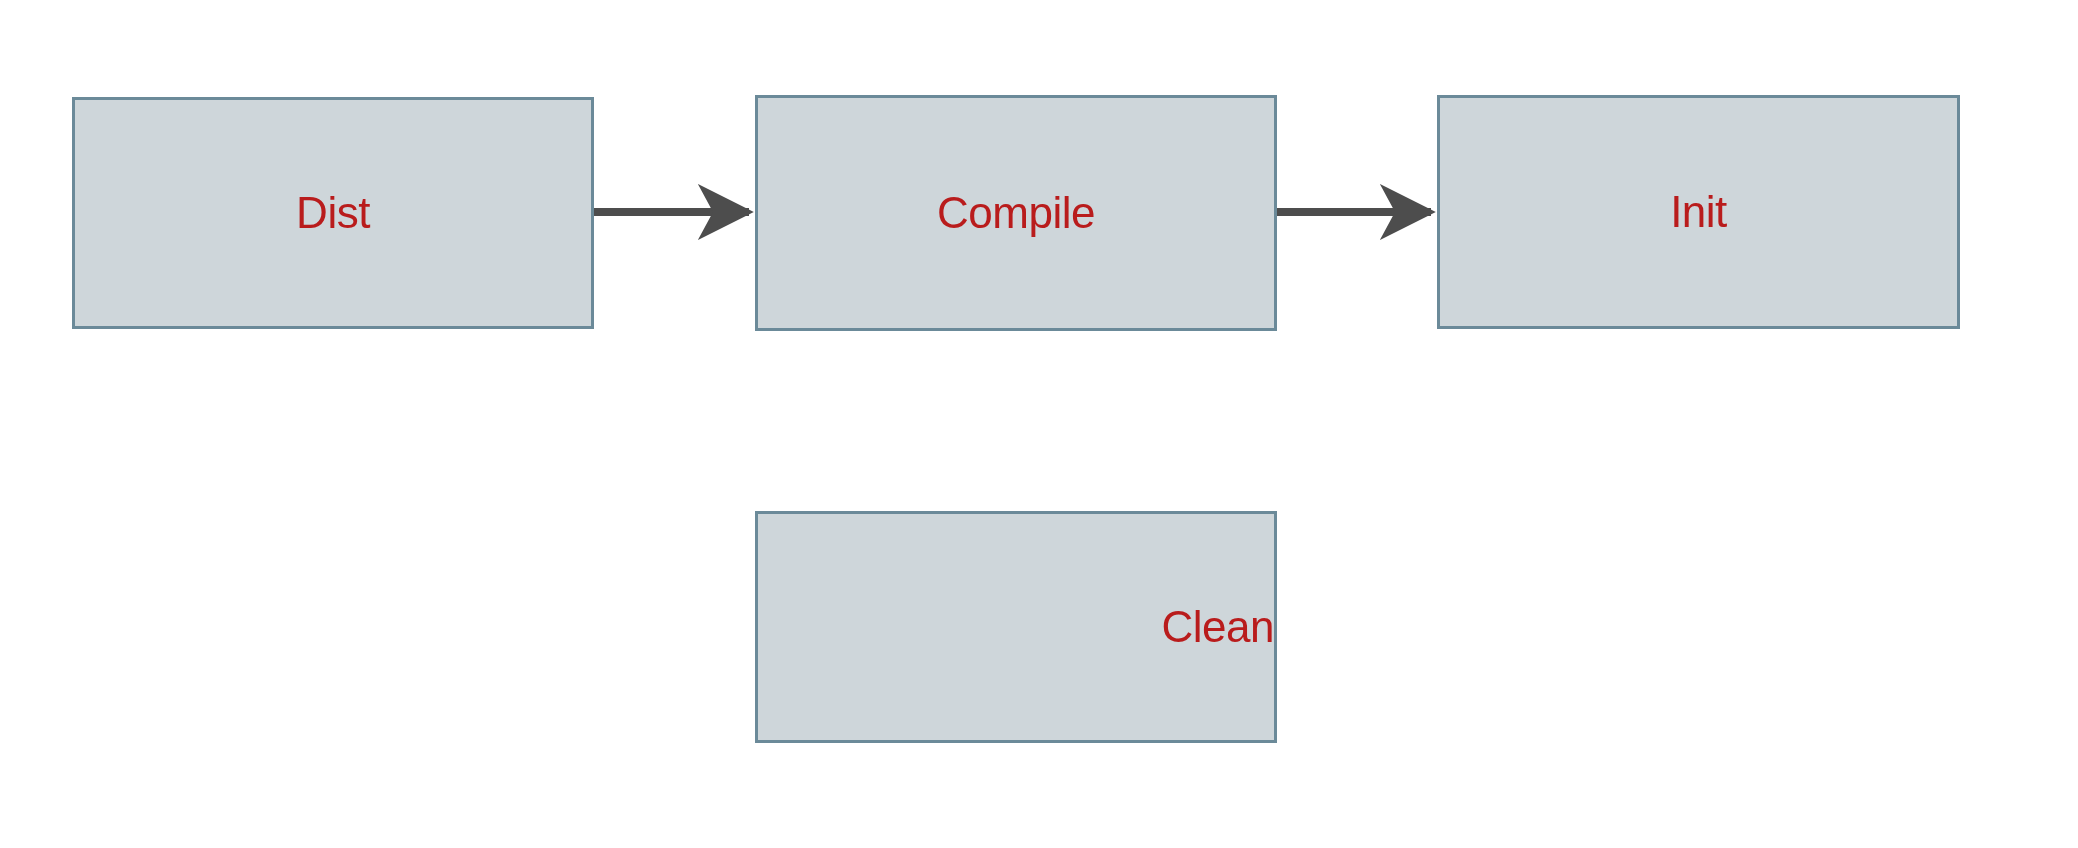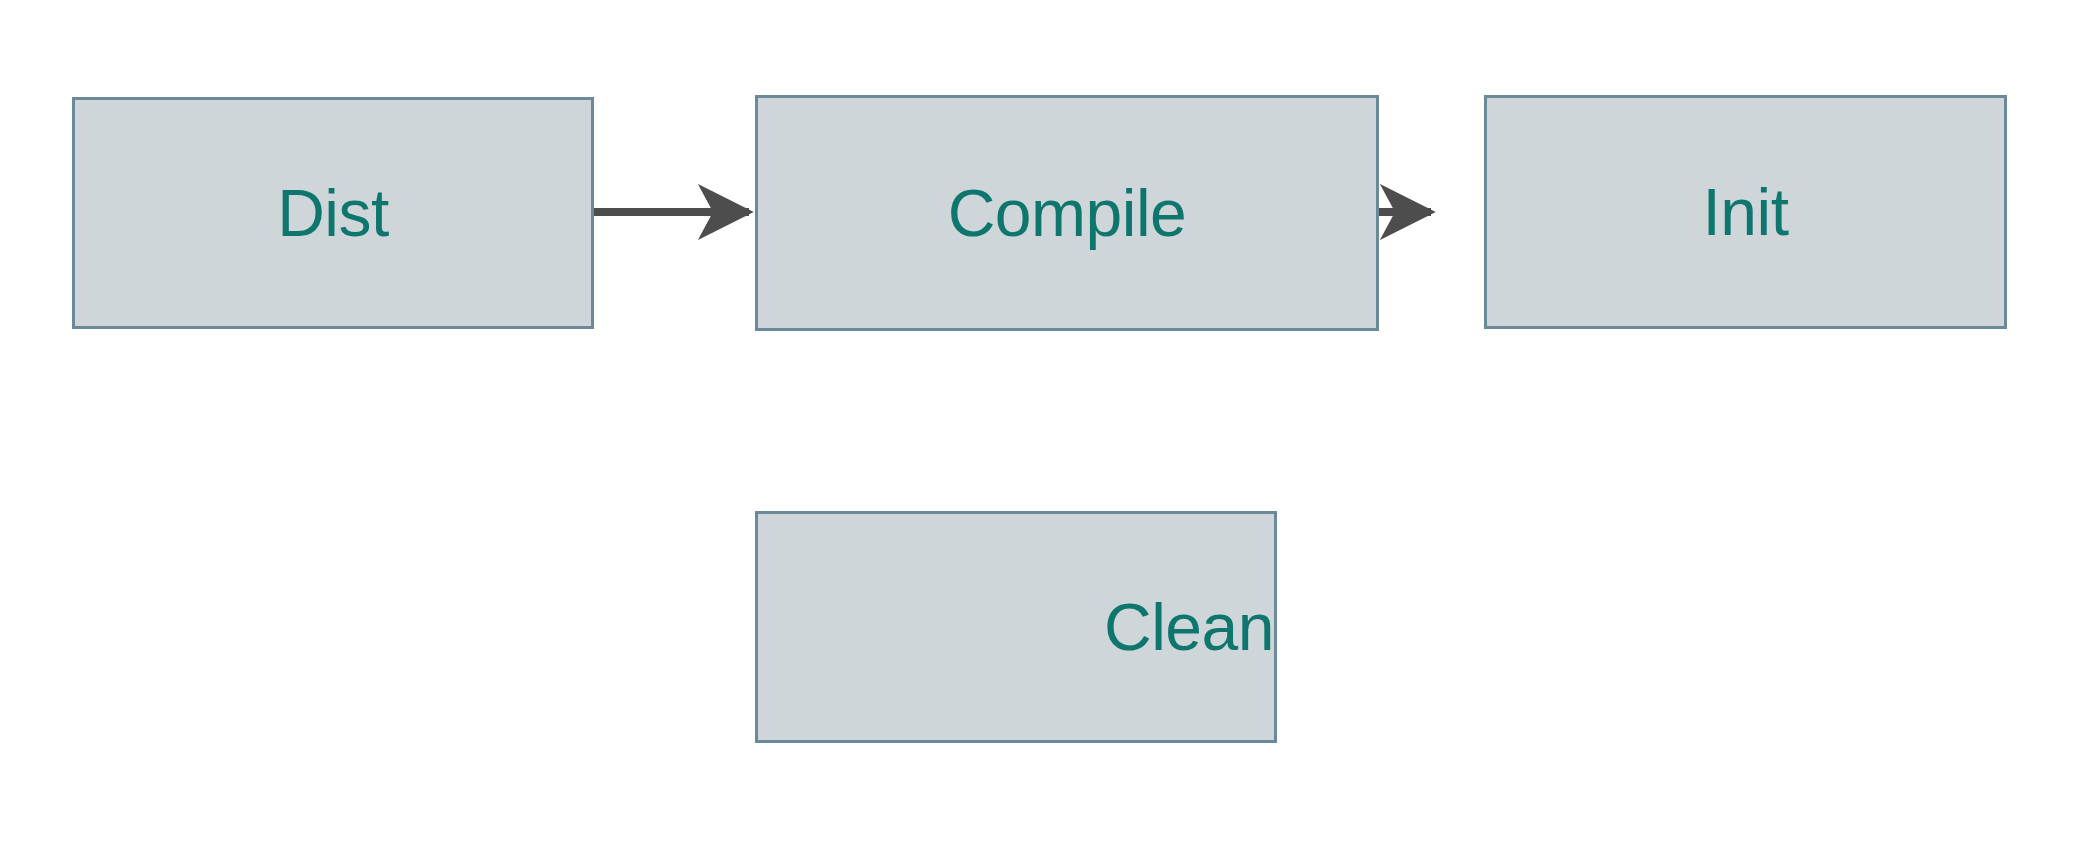--- a/index.html
+++ b/index.html
@@ -26,33 +26,33 @@
     box-sizing: border-box;
     background: #ced6da;
     border: 3px solid #6b8a99;
     display: flex;
     align-items: center;
     justify-content: center;
     z-index: 2;
   }
   .node-label {
     font-family: "Liberation Sans", sans-serif;
-    font-size: 66px;
+    font-size: 44px;
     font-weight: 300;
     line-height: 1;
-    color: #0f766e;
+    color: #b91c1c;
     letter-spacing: -0.5px;
     white-space: nowrap;
     -webkit-font-smoothing: antialiased;
   }
 
   
   #node-dist    { left: 72px;   top: 97px;  width: 522px; height: 232px; }
-  #node-compile { left: 755px;  top: 95px;  width: 624px; height: 236px; }
-  #node-init    { left: 1437px; top: 95px;  width: 523px; height: 234px; margin-left: 47px; }
+  #node-compile { left: 755px;  top: 95px;  width: 522px; height: 236px; }
+  #node-init    { left: 1437px; top: 95px;  width: 523px; height: 234px; }
   #node-clean   { left: 755px;  top: 511px; width: 522px; height: 232px; justify-content: flex-end; }
 
   
   #edge-layer {
     position: absolute;
     left: 0;
     top: 0;
     width: 2078px;
     height: 848px;
     z-index: 1;

